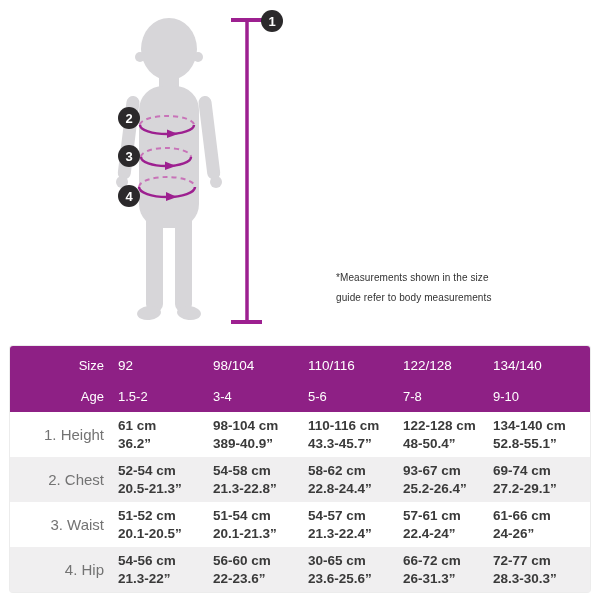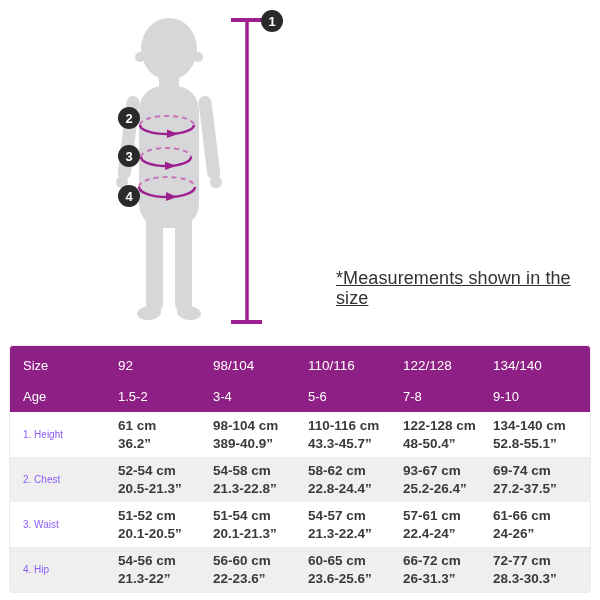--- a/index.html
+++ b/index.html
@@ -1,35 +1,35 @@
 <!DOCTYPE html>
 <html><head>
 <meta charset="utf-8">
 <style>
   html,body{margin:0;padding:0;background:#fff;}
   .stage{position:relative;width:600px;height:600px;background:#ffffff;overflow:hidden;
          font-family:"Liberation Sans","DejaVu Sans",sans-serif;}
   .illus{position:absolute;left:0;top:0;}
-  .note{position:absolute;left:336px;top:268px;font-size:18px;line-height:20px;
-        color:#323232;letter-spacing:0.1px;text-decoration:underline;}
+  .note{position:absolute;left:336px;top:268px;font-size:10px;line-height:20px;
+        color:#323232;letter-spacing:0.1px;}
   
   .size-table{position:absolute;left:10px;top:346px;width:580px;
               border-collapse:separate;border-spacing:0;table-layout:fixed;
               box-shadow:0 0 0 1px #ececec;border-radius:3px;}
   .size-table th,.size-table td{margin:0;text-align:left;vertical-align:middle;
               padding:0 4px 0 10px;overflow:hidden;white-space:nowrap;}
-  .size-table th:first-child,.size-table td:first-child{padding-left:13px;}
+  .size-table th:first-child,.size-table td:first-child{padding-left:24px;text-align:right;}
   thead th{background:#8e2085;color:#ffffff;font-weight:400;font-size:13px;height:31px;}
   thead tr:first-child th{padding-top:4px;}
   thead tr:first-child th:first-child{border-top-left-radius:3px;}
   thead tr:first-child th:last-child{border-top-right-radius:3px;}
   thead th.sz{font-weight:400;font-size:13.5px;}
   tbody td{height:45px;background:#ffffff;}
   tbody tr.alt td{background:#f0eff0;}
-  td.lbl{font-size:10px;color:#8b5cf6;font-weight:400;}
+  td.lbl{font-size:15px;color:#737373;font-weight:400;}
   .cm,.in{font-weight:700;font-size:13.5px;line-height:18px;color:#3a3a3a;}
 </style>
 </head>
 <body>
 
 <div class="stage">
 
   <svg class="illus" width="600" height="340" viewBox="0 0 600 340">
 
     <g fill="#d7d6d9">
@@ -87,20 +87,21 @@
       </g>
       <g>
         <circle cx="129" cy="196" r="11" fill="#2b292b"></circle>
         <text x="129" y="200.5" text-anchor="middle" fill="#ffffff">4</text>
       </g>
     </g>
   </svg>
 
   <div class="note">
     <div>*Measurements shown in the size</div>
+    <div>guide refer to body measurements</div>
   </div>
 
   <table class="size-table">
     <colgroup>
       <col style="width:98px">
         <col style="width:95px">
         <col style="width:95px">
       <col style="width:95px">
         <col style="width:90px">
         <col style="width:107px">
@@ -160,21 +161,21 @@
         <td>
           <div class="cm">58-62 cm</div>
           <div class="in">22.8-24.4”</div>
           </td>
         <td>
           <div class="cm">93-67 cm</div>
           <div class="in">25.2-26.4”</div>
           </td>
         <td>
           <div class="cm">69-74 cm</div>
-          <div class="in">27.2-37.5”</div>
+          <div class="in">27.2-29.1”</div>
           </td>
       </tr>
       <tr>
         <td class="lbl">3. Waist</td>
         <td>
           <div class="cm">51-52 cm</div>
           <div class="in">20.1-20.5”</div>
           </td>
         <td>
           <div class="cm">51-54 cm</div>
@@ -197,21 +198,21 @@
         <td class="lbl">4. Hip</td>
         <td>
           <div class="cm">54-56 cm</div>
           <div class="in">21.3-22”</div>
           </td>
         <td>
           <div class="cm">56-60 cm</div>
           <div class="in">22-23.6”</div>
           </td>
         <td>
-          <div class="cm">60-65 cm</div>
+          <div class="cm">30-65 cm</div>
           <div class="in">23.6-25.6”</div>
           </td>
         <td>
           <div class="cm">66-72 cm</div>
           <div class="in">26-31.3”</div>
           </td>
         <td>
           <div class="cm">72-77 cm</div>
           <div class="in">28.3-30.3”</div>
           </td>

